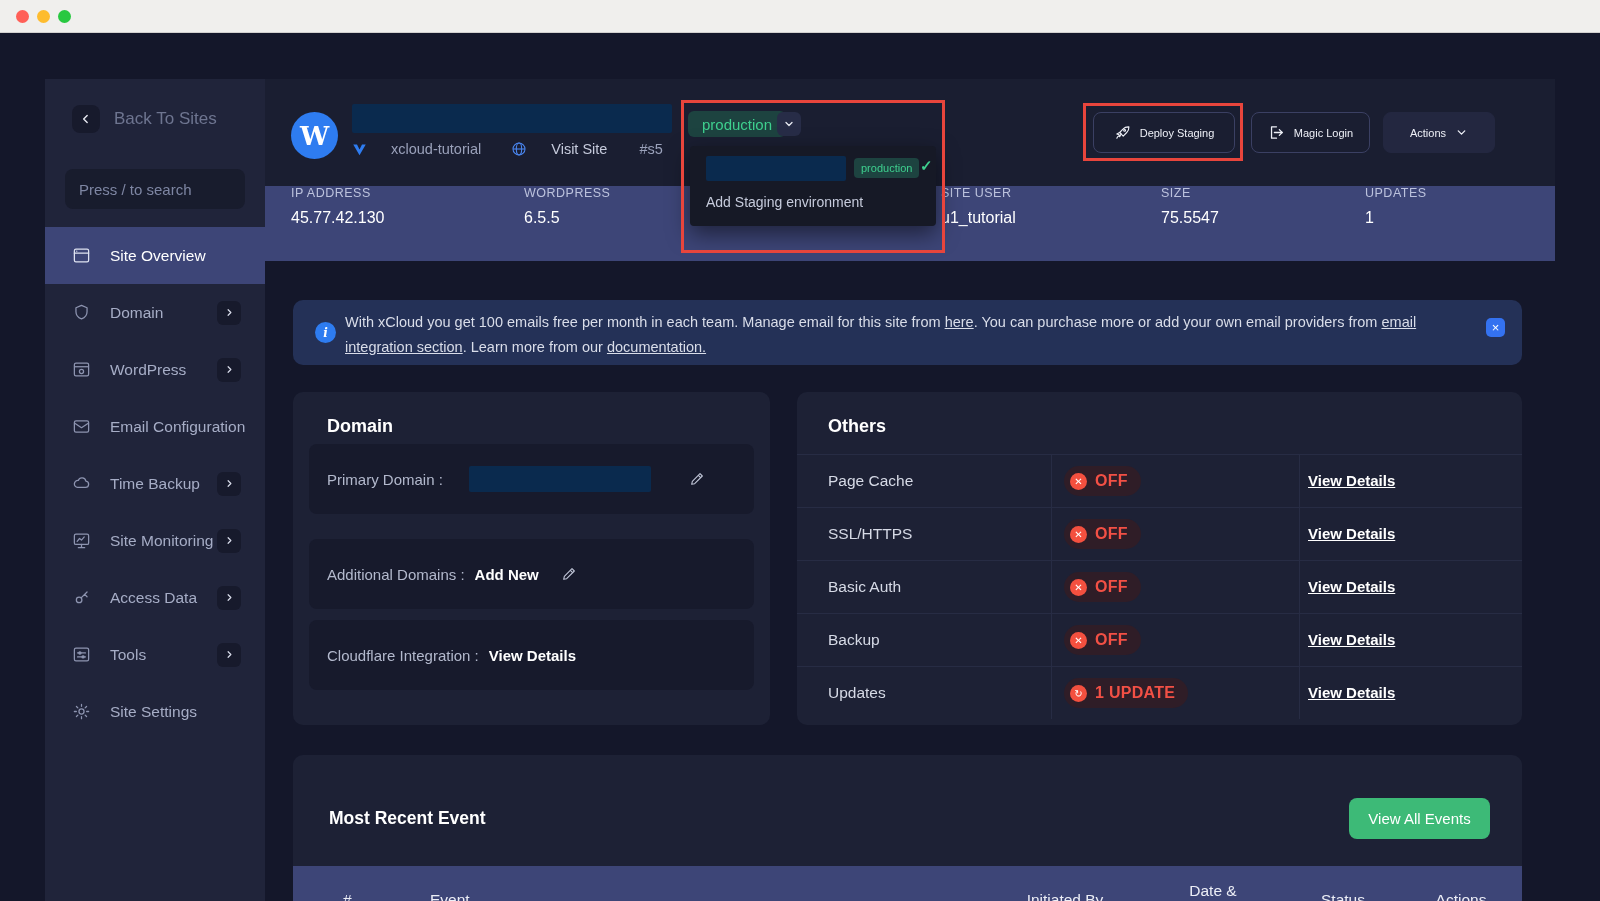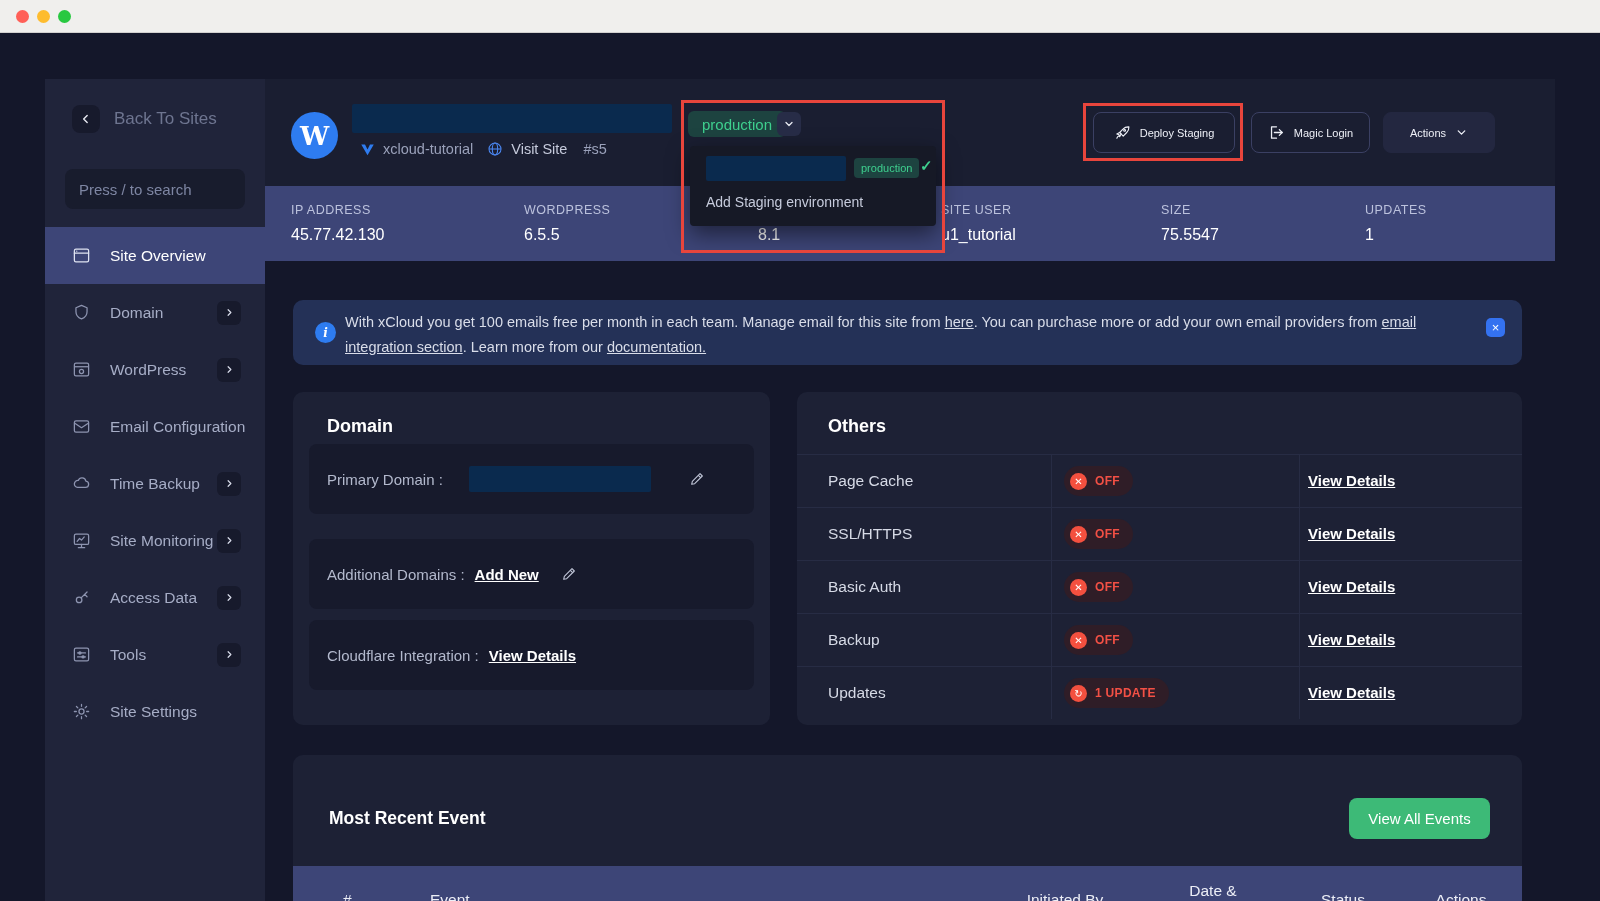--- a/index.html
+++ b/index.html
@@ -29,35 +29,35 @@
   .nav-item.active { background:#3d4577; color:#ffffff; }
   .nav-item.active .n-icon { color:#dfe3f2; }
   .nav-item .chev { position:absolute; right:24px; width:24px; height:24px; background:#171a2c; border-radius:6px; display:flex; align-items:center; justify-content:center; color:#d8dcea; }
   svg { display:block; }
 
   
   .main-header { position:absolute; left:265px; top:46px; width:1290px; height:107px; background:#1a1e31; }
   .wp-logo { position:absolute; left:26px; top:33px; width:47px; height:47px; border-radius:50%; background:#2e7cf0; color:#fff; display:flex; align-items:center; justify-content:center; font-family:"DejaVu Serif", serif; font-weight:bold; font-size:26px; }
   .redacted { background:#0a2a4e; border-radius:2px; }
   .site-name-redacted { position:absolute; left:87px; top:25px; width:320px; height:29px; }
-  .site-meta { position:absolute; left:95px; top:62px; display:flex; align-items:center; gap:8px;text-align:center; }
+  .site-meta { position:absolute; left:87px; top:62px; display:flex; align-items:center; gap:24px;text-align:center; }
   .v-icon { color:#2e7cf0; }
   .meta-dim { color:#9aa1ba; font-size:14.5px; }
   .meta-bright { color:#c6cbdc; font-size:14.5px; }
   .globe { color:#4a86f0; }
 
   .hdr-btn { position:absolute; top:33px; height:41px; border:1px solid #3b4063; border-radius:8px; display:flex; align-items:center; justify-content:center; gap:9px; color:#eef0f7; font-size:11px; cursor:pointer; background:transparent; }
   .hdr-btn.filled { background:#232740; border-color:#232740; }
   .btn-deploy { left:828px; width:142px; }
   .btn-magic { left:986px; width:119px; }
   .btn-actions { left:1118px; width:112px; }
 
   
   .stats { position:absolute; left:265px; top:153px; width:1290px; height:75px; background:#3d4577; display:flex; padding-left:26px; }
-  .stat { padding-top:17px; }
+  .stat { }
   .stat .s-label { font-size:12.5px; letter-spacing:.5px; color:#bcc2dd; height:15px; }
   .stat .s-value { margin-top:8px; font-size:16px; color:#ffffff; }
   .stat:nth-child(1){width:233px;} .stat:nth-child(2){width:234px;} .stat:nth-child(3){width:183px;}
   .stat:nth-child(4){width:220px;} .stat:nth-child(5){width:204px;} .stat:nth-child(6){width:190px;}
 
   
   .env-pill { position:absolute; left:688px; top:78px; height:26px; padding:0 14px; background:#1d4340; border-radius:6px; color:#3ecf8e; font-size:15px; display:flex; align-items:center; cursor:pointer; }
   .env-chev { position:absolute; left:777px; top:79px; width:24px; height:24px; background:#272c47; border-radius:6px; display:flex; align-items:center; justify-content:center; color:#e8eaf2; cursor:pointer; }
   .env-menu { position:absolute; left:690px; top:113px; width:246px; height:80px; background:#161926; border-radius:4px; box-shadow:0 8px 22px rgba(0,0,0,.5); }
   .env-row-redacted { position:absolute; left:16px; top:10px; width:140px; height:25px; }
@@ -76,35 +76,35 @@
   .banner-text { position:absolute; left:52px; top:10px; width:1105px; color:#d9dde9; font-size:14.5px; line-height:25px; }
   .banner-text a { color:#d9dde9; text-decoration:underline; cursor:pointer; }
   .banner-close { position:absolute; right:17px; top:18px; width:19px; height:19px; background:#3472f0; border-radius:5px; color:#fff; font-size:13px; display:flex; align-items:center; justify-content:center; cursor:pointer; }
 
   
   .panel { position:absolute; background:#1d2135; border-radius:10px; }
   .panel-title { color:#ffffff; font-size:18px; font-weight:bold; }
   .domain-panel { left:293px; top:359px; width:477px; height:333px; }
   .domain-panel .panel-title { position:absolute; left:34px; top:24px; }
   .d-card { position:absolute; left:16px; width:445px; height:70px; background:#171a2c; border-radius:8px; display:flex; align-items:center; padding-left:18px; color:#b3b9cd; font-size:15px; }
-  .d-card a { color:#ffffff; text-decoration:underline; font-weight:bold; cursor:pointer; }
+  .d-card a { color:#ffffff; font-weight:bold; cursor:pointer; }
   .d-card .pencil { color:#c3c8da; margin-left:22px; cursor:pointer; }
   .pd-redacted { width:182px; height:26px; margin-left:10px; }
 
   .others-panel { left:797px; top:359px; width:725px; height:333px; }
   .others-panel .panel-title { position:absolute; left:31px; top:24px; }
   .o-rows { position:absolute; left:0; top:62px; width:725px; }
   .o-row { height:53px; border-top:1px solid #272c44; display:flex; align-items:center; position:relative; }
   .o-name { width:254px; padding-left:31px; color:#d6dae6; font-size:15.5px; }
   .o-status { width:249px; border-left:1px solid #272c44; border-right:1px solid #272c44; height:100%; display:flex; align-items:center; padding-left:12px; }
   .o-link { flex:1; padding-left:8px; }
   .o-link a { color:#ffffff; font-size:15px; text-decoration:underline; font-weight:bold; cursor:pointer; }
   .pill { height:30px; border-radius:15px; background:#2f1d27; display:flex; align-items:center; padding:0 13px 0 6px; gap:8px; }
   .pill .dot { width:17px; height:17px; border-radius:50%; background:#f4503f; color:#fff; font-size:10px; display:flex; align-items:center; justify-content:center; }
-  .pill .p-text { color:#f25045; font-size:12px; font-weight:bold; letter-spacing:.3px; }
+  .pill .p-text { color:#f25045; font-size:16px; font-weight:bold; letter-spacing:.3px; }
 
   
   .events-panel { left:293px; top:722px; width:1229px; height:179px; border-radius:10px 10px 0 0; }
   .events-panel .panel-title { position:absolute; left:36px; top:53px; font-size:17.5px; }
   .view-all { position:absolute; left:1056px; top:43px; width:141px; height:41px; background:#3dba77; border-radius:8px; color:#ffffff; font-size:15px; display:flex; align-items:center; justify-content:center; cursor:pointer; }
   .tbl-head { position:absolute; left:0; top:111px; width:1229px; height:68px; background:#3d4577; color:#eceef6; font-size:15.5px; }
   .th { position:absolute; top:0; height:68px; display:flex; align-items:center; }
   .th-num { left:50px; } .th-event { left:137px; }
   .th-init { left:732px; width:80px; text-align:center; justify-content:center; }
   .th-date { left:888px; width:64px; text-align:center; justify-content:center; }

